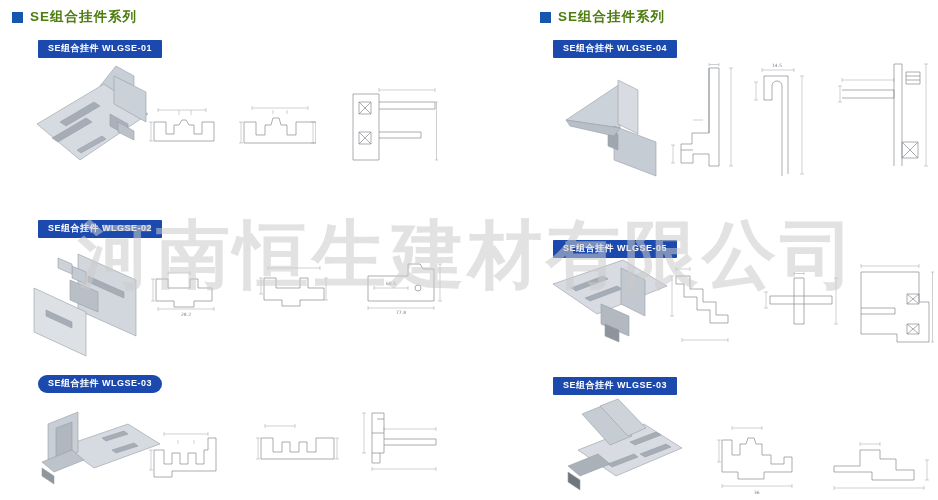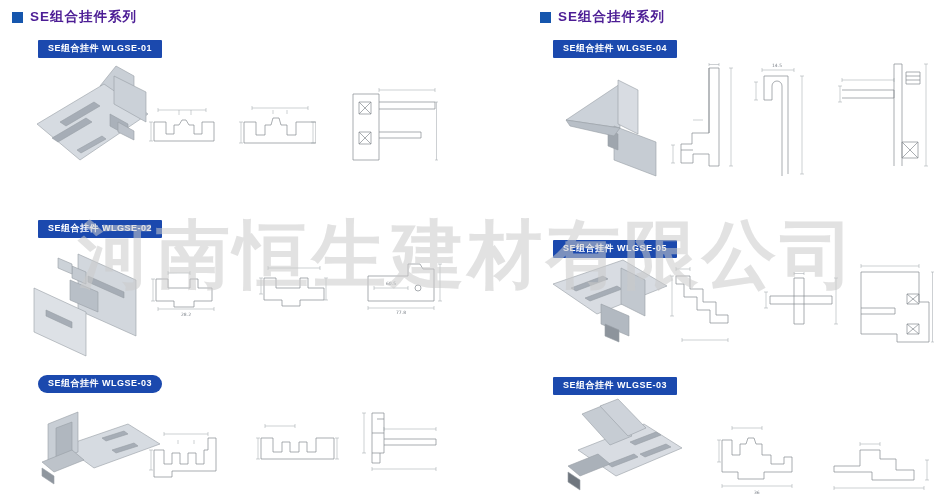--- a/index.html
+++ b/index.html
@@ -1,19 +1,19 @@
 <!DOCTYPE html>
 <html><head>
 <meta charset="utf-8">
 <style>
   html,body{margin:0;padding:0;background:#fff;}
   .page{position:relative;width:938px;height:500px;background:#fff;overflow:hidden;
         font-family:"Liberation Sans","DejaVu Sans",sans-serif;}
   .col-header{position:absolute;display:flex;align-items:center;gap:7px;
-        color:#4c1d95;font-weight:bold;font-size:13.5px;letter-spacing:1px;}
+        color:#4d7c0f;font-weight:bold;font-size:13.5px;letter-spacing:1px;}
   .bullet{width:11px;height:11px;background:#1656ad;display:inline-block;}
   .badge{position:absolute;background:#1b49ae;color:#fff;font-size:9px;font-weight:bold;
         padding:2px 10px 3px;letter-spacing:.5px;white-space:nowrap;border-radius:1px;}
   .photo,.drawing{position:absolute;}
   svg{display:block;}
   .wm{position:absolute;top:206px;left:78px;font-size:74px;font-weight:bold;
       color:rgba(203,203,203,.55);letter-spacing:4px;white-space:nowrap;z-index:9;
       pointer-events:none;font-family:Liberation Serif, serif;}
   .dimtxt{font-size:4.5px;fill:#7c828a;font-family:"DejaVu Sans",sans-serif;}
 </style>

